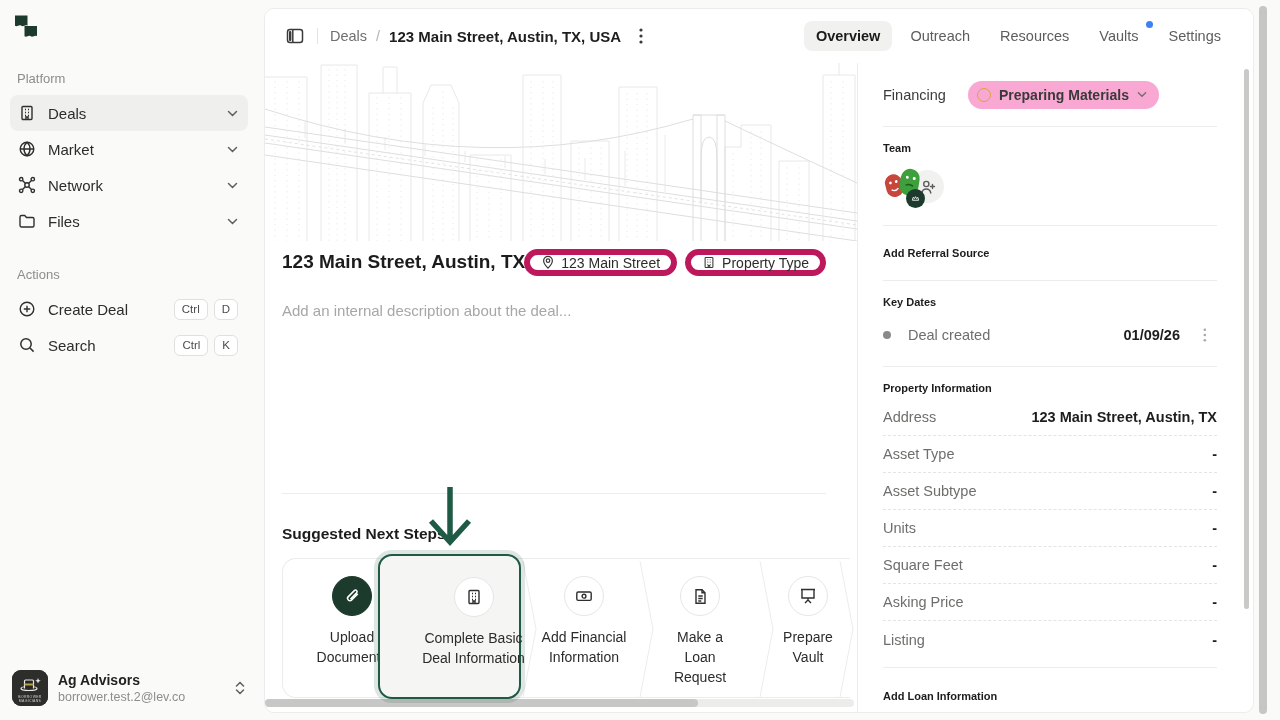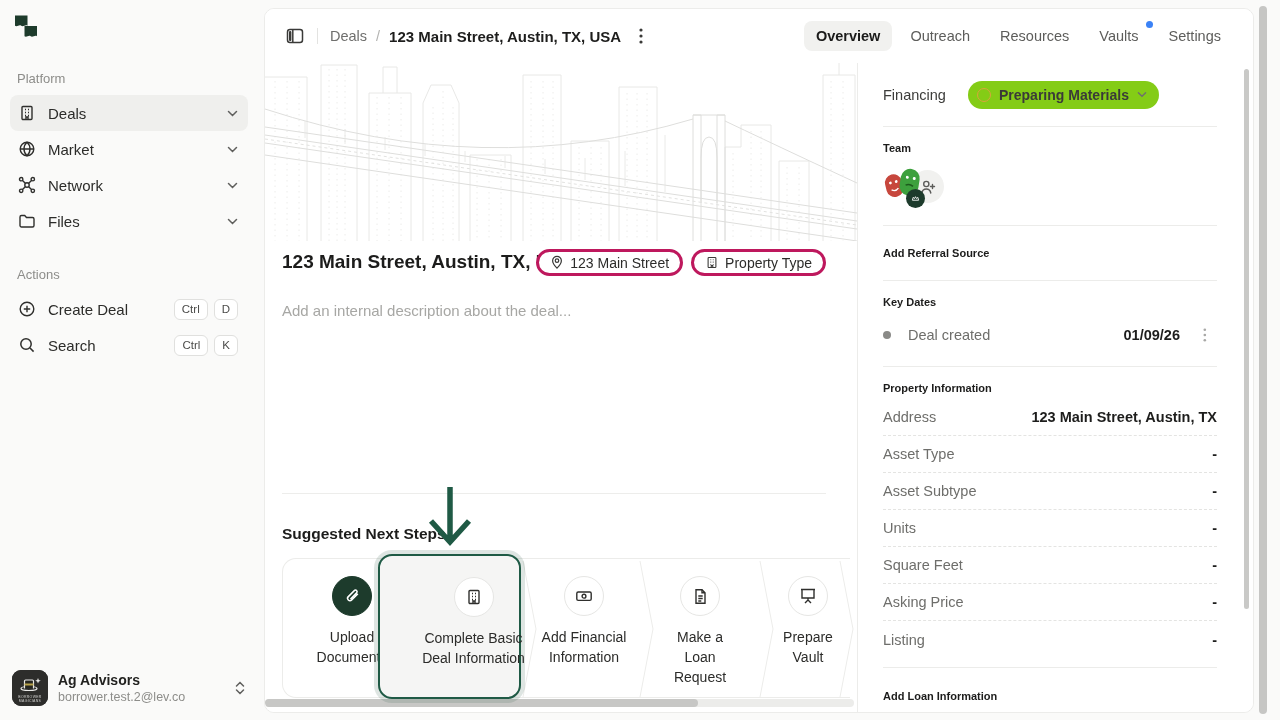--- a/index.html
+++ b/index.html
@@ -40,21 +40,21 @@
   .tabs { margin-left:auto; display:flex; align-items:center; gap:6px; }
   .tab { position:relative; font-size:14.5px; color:#5d5d5b; font-weight:500; padding:7px 12px; border-radius:8px; cursor:pointer; }
   .tab.active { background:#f1f1ef; color:#1b1b1a; font-weight:700; }
   .tab .dot { position:absolute; top:0px; right:-2px; width:7px; height:7px; border-radius:50%; }
 
   
   .main { position:absolute; left:0; top:54px; width:592px; height:651px; background:#fff; }
   .hero { position:absolute; left:0; top:0; }
   .deal-title { position:absolute; left:17px; top:188px; font-size:19px; font-weight:700; color:#1c1c1b; }
   .badges { position:absolute; right:31px; top:186px; display:flex; gap:8px; }
-  .badge-pill { display:flex; align-items:center; gap:6px; height:27px; padding:0 11px; border:3px solid #be185d; border-radius:14px; background:#fff; font-size:14px; font-weight:500; color:#2c2c2a; cursor:pointer; }
+  .badge-pill { display:flex; align-items:center; gap:6px; height:27px; padding:0 11px; border:6px solid #be185d; border-radius:14px; background:#fff; font-size:14px; font-weight:500; color:#2c2c2a; cursor:pointer; }
   .desc { position:absolute; left:17px; top:239px; font-size:15px; color:#a7a7a4; cursor:text; }
   .main-hr { position:absolute; left:17px; right:31px; top:430px; border-top:1px solid #ededeb; }
   .steps-heading { position:absolute; left:17px; top:462px; font-size:15.5px; font-weight:700; color:#1c1c1b; }
   .arrow-down { position:absolute; left:160px; top:424px; }
 
   .steps-strip { position:absolute; left:17px; top:495px; width:568px; height:140px; background:#fff; border:1px solid #ececea; border-right:none; border-radius:14px 0 0 14px; }
   .step { position:absolute; top:0; height:140px; display:flex; flex-direction:column; align-items:center; padding-top:17px; cursor:pointer; }
   .step-circ { width:40px; height:40px; border-radius:50%; background:#fff; border:1px solid #e6e6e4; display:flex; align-items:center; justify-content:center; flex:none; }
   .step-circ.done { background:#1d3b2c; border-color:#1d3b2c; }
   .step-label { margin-top:11px; font-size:14px; line-height:20px; color:#2c2c2a; text-align:center; }
@@ -62,21 +62,21 @@
   .step-hl { position:absolute; left:95px; top:-5px; width:143px; height:145px; background:#f5f5f4; border:2px solid #1f5a45; border-radius:14px; box-shadow:0 0 0 4px rgba(47,93,73,.16); display:flex; flex-direction:column; align-items:center; padding-top:21px; cursor:pointer; z-index:2;padding-left:48px; }
 
   .hscroll-track { position:absolute; left:0; top:636px; width:589px; height:8px; border-radius:4px; background:#ececea; cursor:pointer; }
   .hscroll-thumb { position:absolute; left:0; top:0; width:433px; height:8px; border-radius:4px; background:#c7c7c5; cursor:grab; }
 
   
   .panel { position:absolute; left:592px; top:54px; width:398px; height:651px; border-left:1px solid #ececea; background:#fff; padding:0 38px 0 25px; }
   .sect { border-bottom:1px solid #ececea; }
   .fin-row { height:64px; display:flex; align-items:center; }
   .fin-label { font-size:14.5px; color:#3c3c3a; width:85px; }
-  .status-badge { display:flex; align-items:center; gap:8px; height:28px; padding:0 12px 0 9px; border-radius:14px; background:#84cc16; cursor:pointer; }
+  .status-badge { display:flex; align-items:center; gap:8px; height:28px; padding:0 12px 0 9px; border-radius:14px; background:#f9a8d4; cursor:pointer; }
   .status-ring { width:14px; height:14px; border-radius:50%; border:1.5px solid #d9a43c; flex:none; }
   .status-text { font-size:14px; font-weight:600; color:#3a3a38; }
   .panel-h { font-size:11px; font-weight:700; color:#1c1c1b; }
   .team-sect { padding:15px 0 16px; }
   .team-avatars { margin-top:13px; position:relative; height:42px; }
   .masks-avatar { position:absolute; left:0; top:0; z-index:2; cursor:pointer; }
   .add-member { position:absolute; left:28px; top:3px; width:33px; height:33px; border-radius:50%; background:#f1f1ef; display:flex; align-items:center; justify-content:center; z-index:1; cursor:pointer; }
   .role-badge { position:absolute; left:23px; top:22px; width:19px; height:19px; border-radius:50%; background:#1d3b2c; display:flex; align-items:center; justify-content:center; z-index:3; }
   .referral-sect { height:55px; display:flex; align-items:center; cursor:pointer; }
   .kd-sect { padding:15px 0 13px; }

